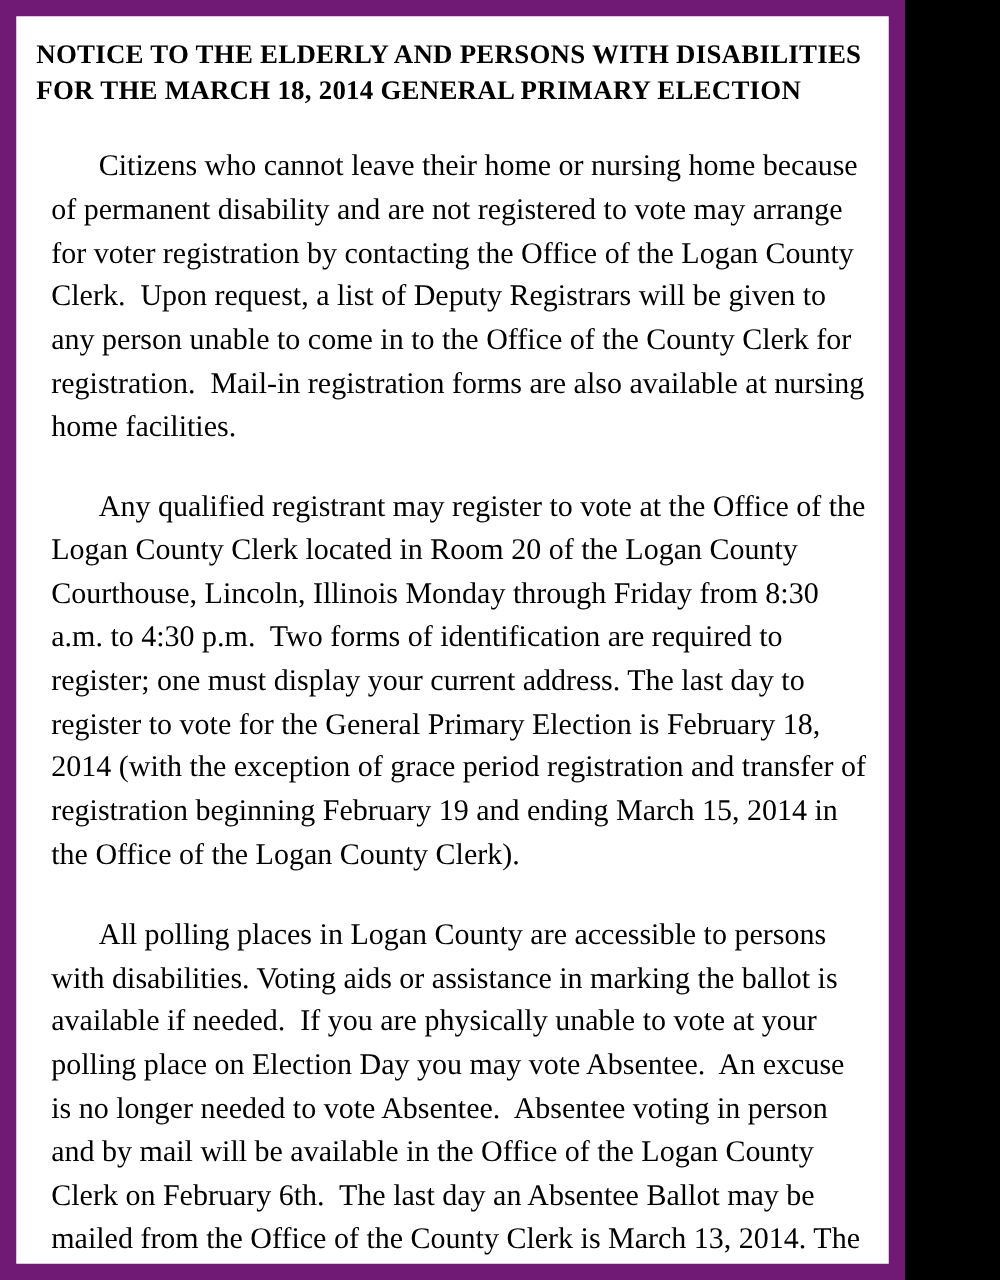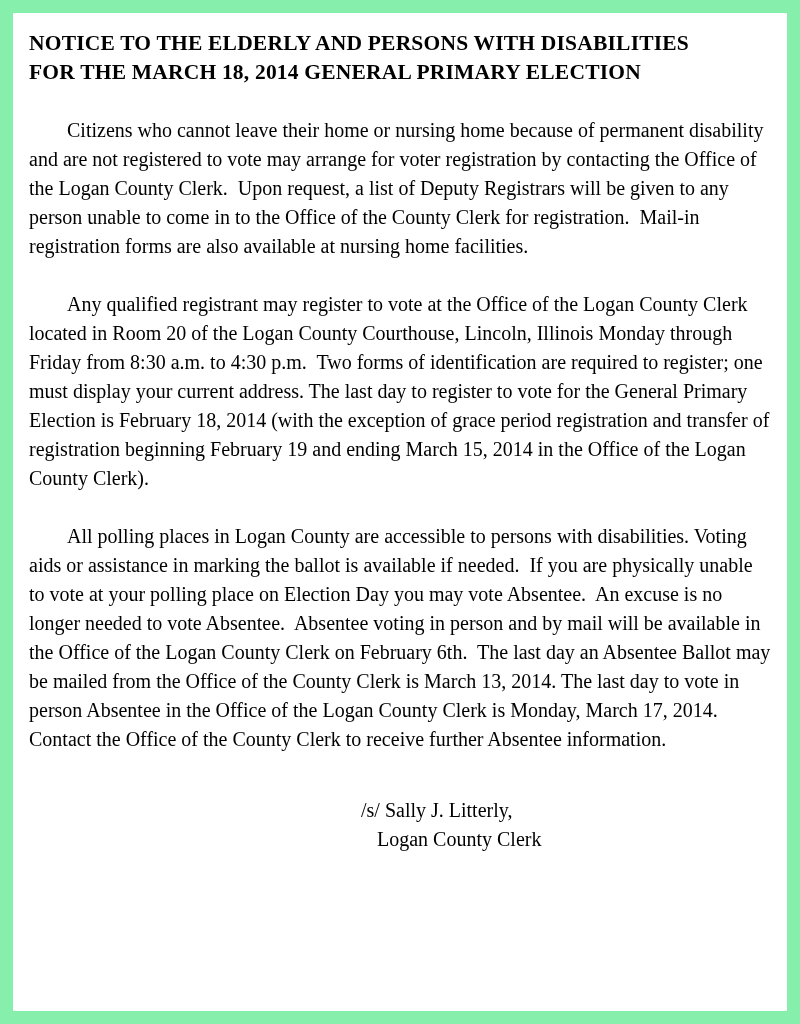--- a/index.html
+++ b/index.html
@@ -6,23 +6,23 @@
     margin: 0;
     padding: 0;
     background: #000000;
     width: 800px;
     height: 1024px;
     font-family: "Liberation Serif", serif;
   }
   .frame {
     position: absolute;
     top: 0; left: 0;
-    width: 800px;
+    width: 724px;
     height: 1024px;
-    background: #86efac;
+    background: #701a75;
     box-sizing: border-box;
   }
   .page {
     position: absolute;
     top: 13px;
     left: 13px;
     right: 13px;
     bottom: 13px;
     background: #ffffff;
     box-sizing: border-box;
@@ -32,24 +32,24 @@
   .notice-title {
     font-size: 21.5px;
     font-weight: bold;
     color: #000000;
     margin: 0;
     line-height: 1.35;
     white-space: pre-line;
     letter-spacing: 0.2px;
   }
   .para {
-    font-size: 20px;
+    font-size: 24px;
     color: #000000;
     line-height: 1.45;
-    margin: 29px 0 0 0;
+    margin: 29px 0 0 12px;
     text-indent: 38px;
     white-space: pre-wrap;
   }
   .signature {
     margin-top: 42px;
     margin-left: 332px;
     font-size: 20px;
     line-height: 1.45;
     color: #000000;
   }

